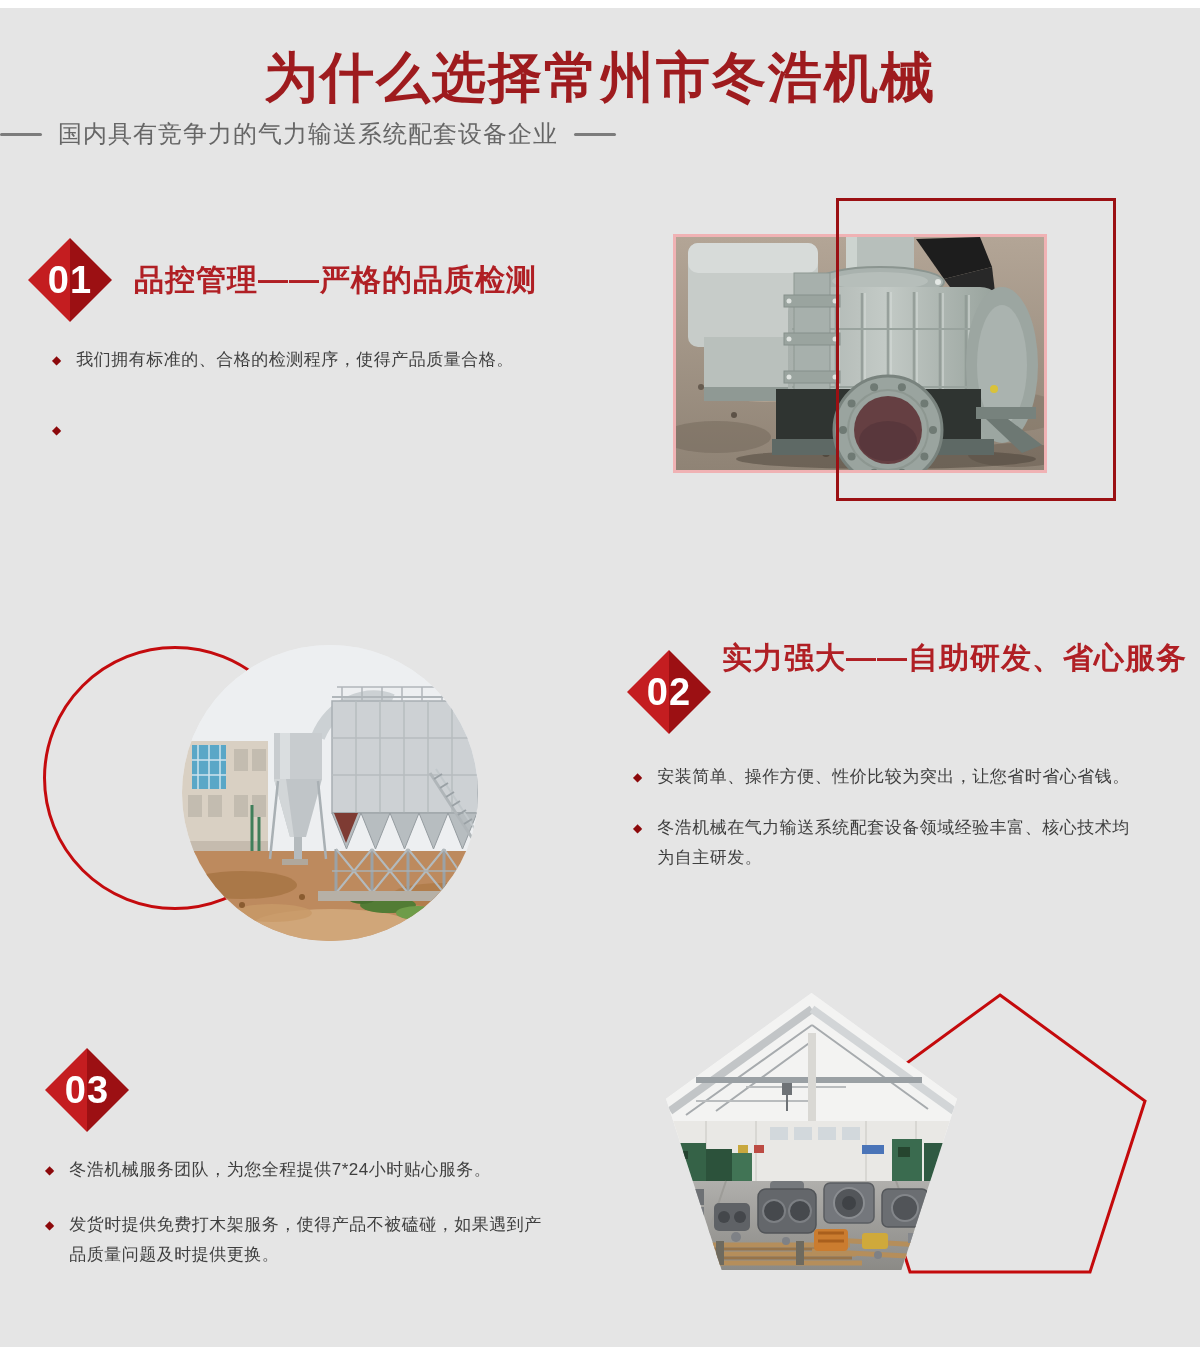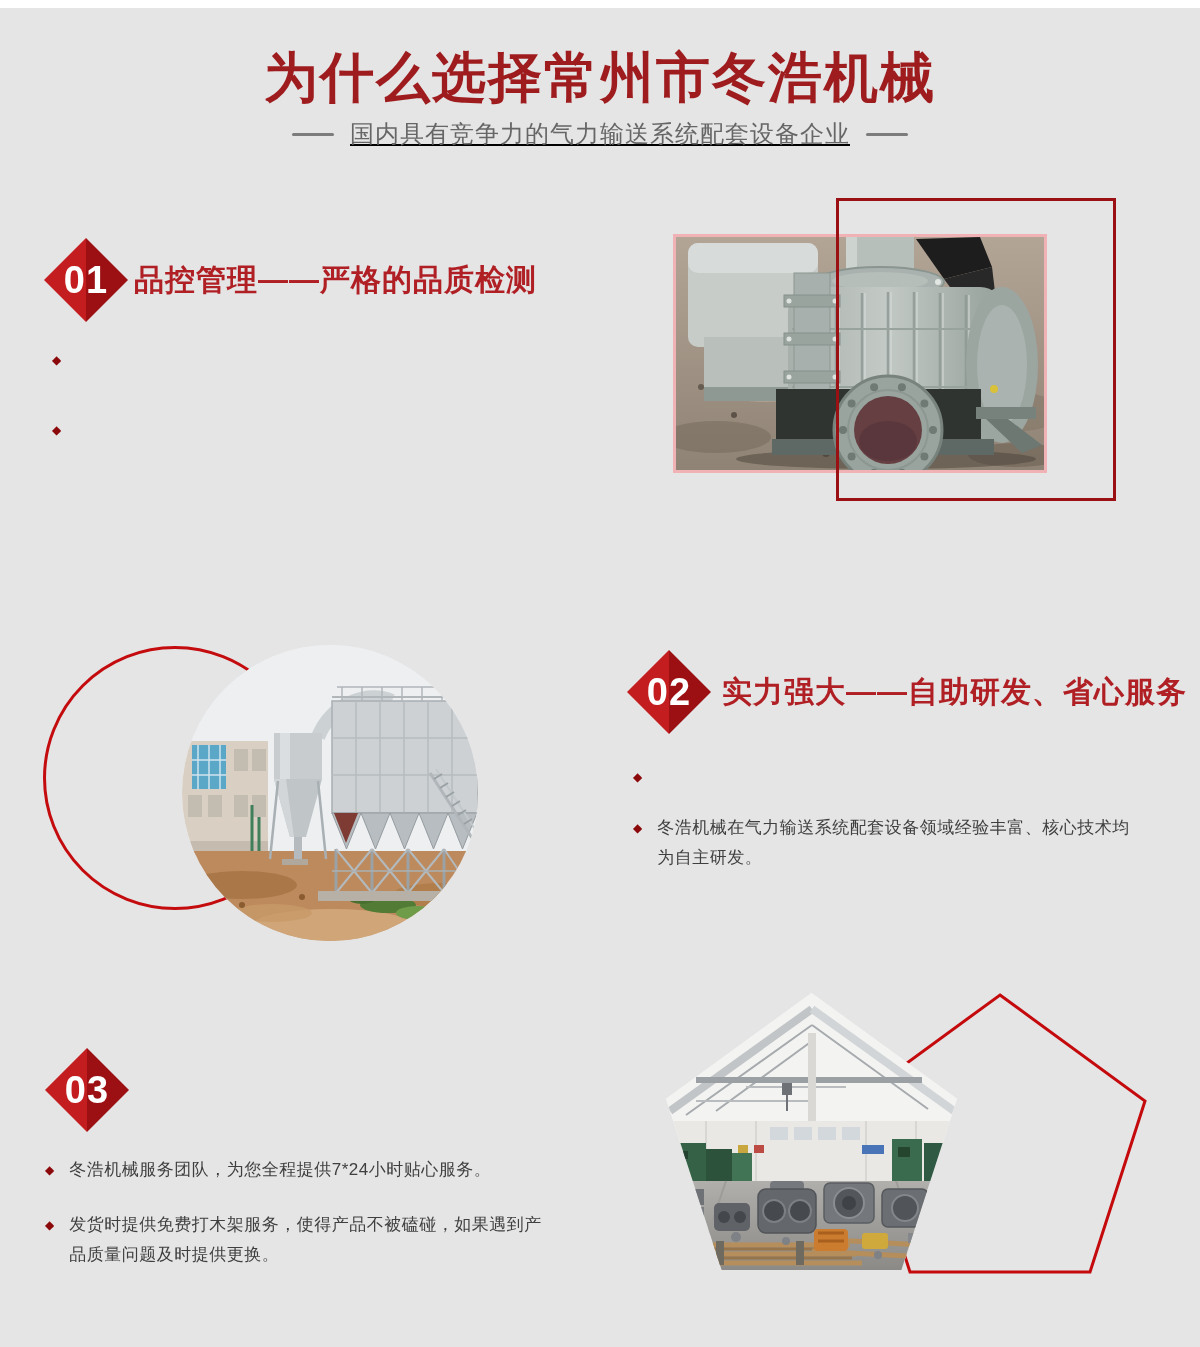--- a/index.html
+++ b/index.html
@@ -3,21 +3,21 @@
 <meta charset="utf-8">
 <style>
   html,body{margin:0;padding:0;background:#fff;}
   #page{position:relative;width:1200px;height:1347px;background:#e5e5e5;margin:8px auto;
         overflow:hidden;font-family:"Liberation Sans","DejaVu Sans",sans-serif;}
   .abs{position:absolute;}
 
   
   .page-title{top:38px;left:0;width:1200px;text-align:center;font-size:54px;font-weight:bold;
               color:#9e1b1e;letter-spacing:2px;line-height:62px;}
-  .page-subtitle{top:110px;left:0;width:1200px;display:flex;align-items:center;justify-content:center;gap:16px;text-decoration:underline;}
+  .page-subtitle{top:110px;left:0;width:1200px;display:flex;align-items:center;justify-content:flex-start;gap:16px;}
   .page-subtitle .sub-text{font-size:24px;color:#666;letter-spacing:1px;}
   .sub-dash{width:42px;height:3px;background:#7c7c7c;border-radius:2px;}
 
   
   .badge{width:84px;height:84px;clip-path:polygon(50% 0,100% 50%,50% 100%,0 50%);
          background:linear-gradient(90deg,#c41d20 0 50%,#9c1013 50% 100%);
          display:flex;align-items:center;justify-content:center;
          color:#fff;font-size:38px;font-weight:bold;letter-spacing:1px;}
 
   
@@ -45,23 +45,23 @@
   .photo-circle svg{display:block;width:100%;height:100%;}
 
   
   .red-pentagon{left:847px;top:983px;width:306px;height:290px;z-index:1;}
   .photo-pentagon{left:666px;top:985px;width:291px;height:277px;z-index:2;overflow:hidden;
                   clip-path:polygon(50% 0%,100% 38.2%,80.9% 100%,19.1% 100%,0% 38.2%);
                   background:#f3f3f2;}
   .photo-pentagon svg{display:block;width:100%;height:100%;}
 
   
-  #badge-1{left:44px;top:230px;}   #heading-1{left:134px;top:254px;}
+  #badge-1{left:28px;top:230px;}   #heading-1{left:134px;top:254px;}
   #bullets-1{left:52px;top:337px;width:540px;} #bullets-1 .bullet:first-child{margin-bottom:40px;}
-  #badge-2{left:627px;top:642px;}  #heading-2{left:722px;top:666px;}
+  #badge-2{left:627px;top:642px;}  #heading-2{left:722px;top:632px;}
   #bullets-2{left:633px;top:754px;width:560px;} #bullets-2 .bullet:first-child{margin-bottom:21px;}
   #badge-3{left:45px;top:1040px;}  #heading-3{left:140px;top:1064px;}
   #bullets-3{left:45px;top:1147px;width:560px;} #bullets-3 .bullet:first-child{margin-bottom:25px;}
 </style>
 </head>
 <body>
 
 <div id="page">
 
   <div class="abs page-title">为什么选择常州市冬浩机械</div>
@@ -71,20 +71,21 @@
     <span class="sub-dash"></span>
   </div>
 
   <div class="abs badge" id="badge-1">
     <span>01</span>
   </div>
   <div class="abs sec-heading" id="heading-1">品控管理——严格的品质检测</div>
   <div class="abs bullets" id="bullets-1">
     <div class="bullet">
       <span class="dia">◆</span>
+      <span class="txt">我们拥有标准的、合格的检测程序，使得产品质量合格。</span>
     </div>
     <div class="bullet">
       <span class="dia">◆</span>
     </div>
   </div>
 
   <div class="abs photo-frame">
     <svg viewBox="0 0 368 233" preserveAspectRatio="none">
       <defs>
         <linearGradient id="floor1" x1="0" y1="0" x2="0" y2="1">
@@ -251,20 +252,21 @@
       <rect x="100" y="214" width="26" height="6" fill="#b0a89c"></rect>
     </svg>
   </div>
   <div class="abs badge" id="badge-2">
     <span>02</span>
   </div>
   <div class="abs sec-heading" id="heading-2">实力强大——自助研发、省心服务</div>
   <div class="abs bullets" id="bullets-2">
     <div class="bullet">
       <span class="dia">◆</span>
+      <span class="txt">安装简单、操作方便、性价比较为突出，让您省时省心省钱。</span>
     </div>
     <div class="bullet">
       <span class="dia">◆</span>
       <span class="txt">冬浩机械在气力输送系统配套设备领域经验丰富、核心技术均
 为自主研发。</span>
     </div>
   </div>
 
   <svg class="abs red-pentagon" viewBox="0 0 306 290">
     <polygon points="153,4 298,110 243,281 63,281 8,110" fill="none" stroke="#c40a0c" stroke-width="3"></polygon>

